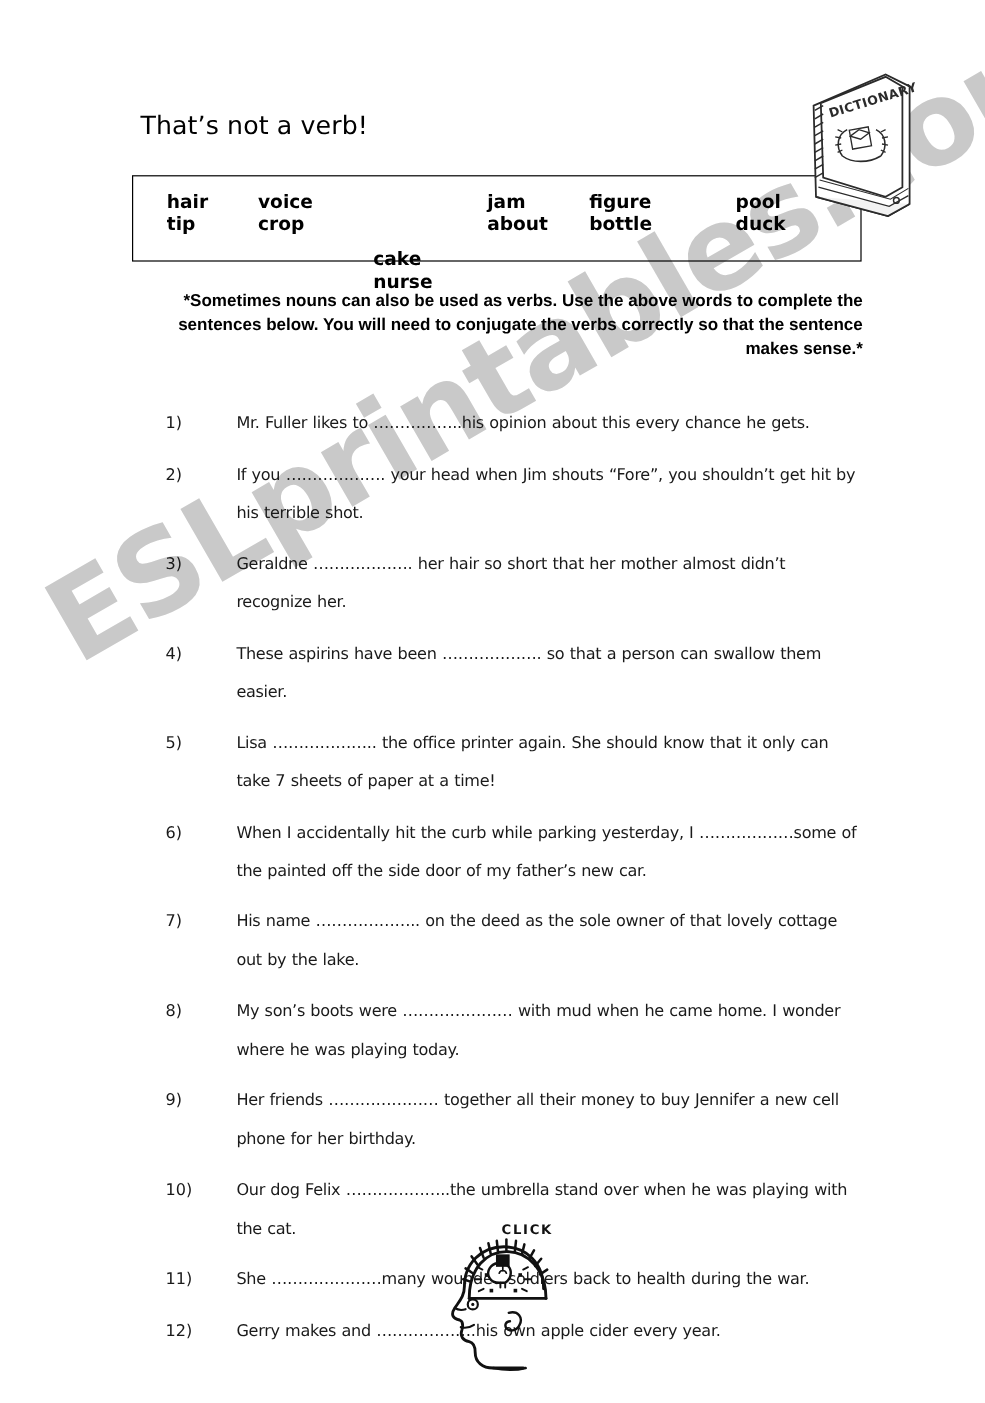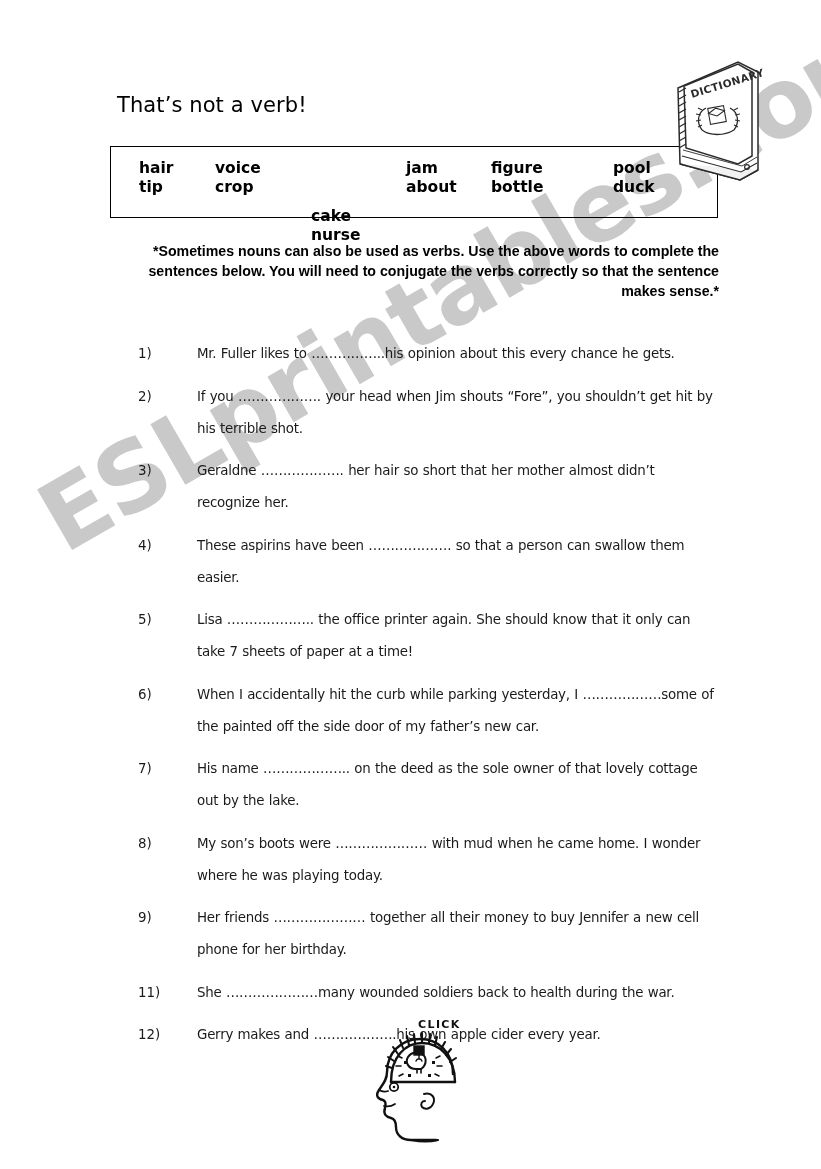--- a/index.html
+++ b/index.html
@@ -266,20 +266,24 @@
       <div class="ex-num">7)</div>
       <div class="ex-text">His name ……………….. on the deed as the sole owner of that lovely cottage out by the lake.</div>
     </div>
     <div class="ex-item">
       <div class="ex-num">8)</div>
       <div class="ex-text">My son’s boots were ………………… with mud when he came home. I wonder where he was playing today.</div>
     </div>
     <div class="ex-item">
       <div class="ex-num">9)</div>
       <div class="ex-text">Her friends ………………… together all their money to buy Jennifer a new cell phone for her birthday.</div>
+    </div>
+    <div class="ex-item">
+      <div class="ex-num">10)</div>
+      <div class="ex-text">Our dog Felix ………………..the umbrella stand over when he was playing with the cat.</div>
     </div>
     <div class="ex-item">
       <div class="ex-num">11)</div>
       <div class="ex-text">She …………………many wounded soldiers back to health during the war.</div>
     </div>
     <div class="ex-item">
       <div class="ex-num">12)</div>
       <div class="ex-text">Gerry makes and ……………….his own apple cider every year.</div>
     </div>
   </div>

